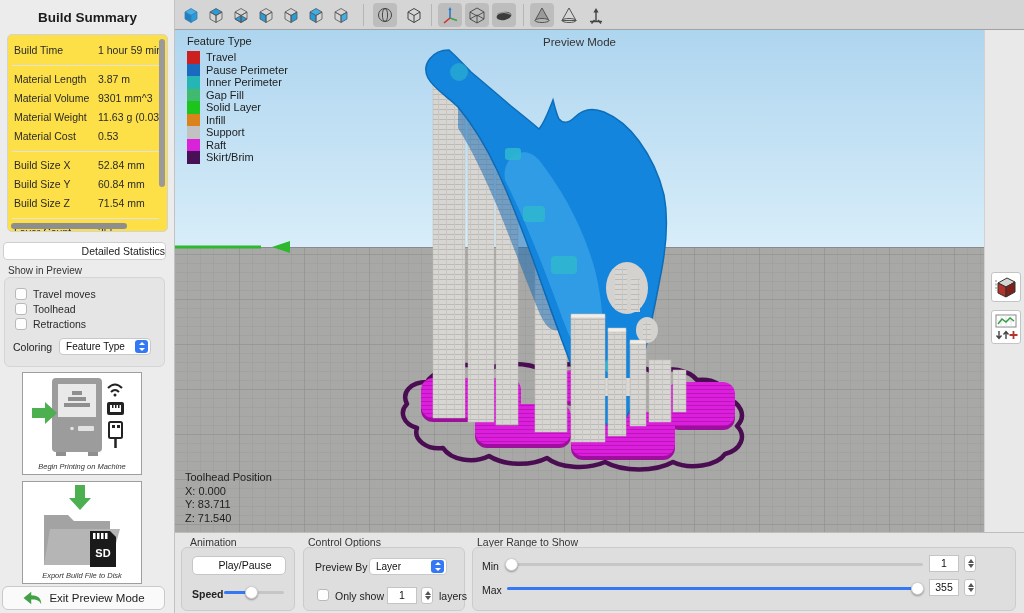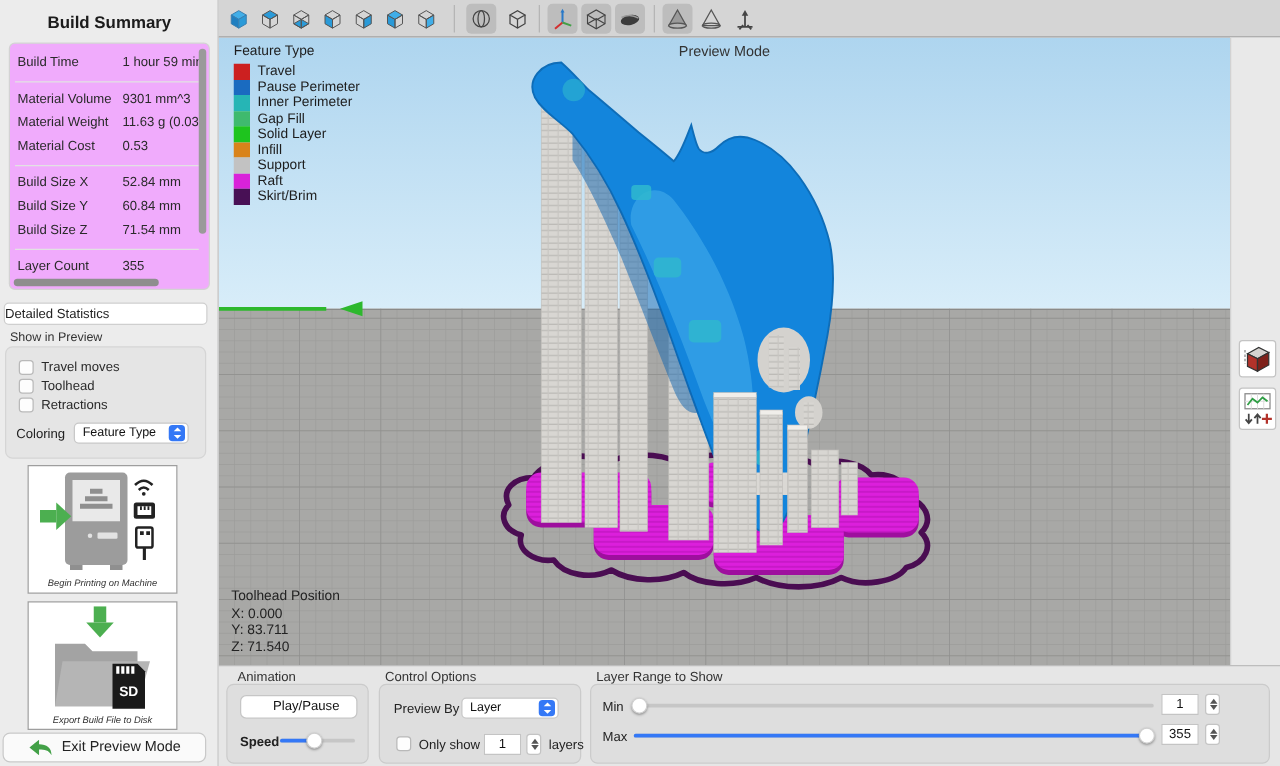--- a/index.html
+++ b/index.html
@@ -7,28 +7,28 @@
   #app{
     position:relative;width:1024px;height:613px;overflow:hidden;
     font-family:"Liberation Sans","DejaVu Sans",sans-serif;
     background:#ececec;color:#222;-webkit-font-smoothing:antialiased;
   }
   .abs{position:absolute;}
 
   
   #sidebar{left:0;top:0;width:175px;height:613px;background:#ececec;border-right:1px solid #c2c2c2;}
   #sb-title{left:0;top:10px;width:175px;text-align:center;font-size:13.5px;font-weight:bold;color:#1c1c1c;}
-  #stats-panel{left:7px;top:34px;width:161px;height:198px;background:#f0abfc;border:1px solid #d3d3d3;border-radius:5px;overflow:hidden;padding:6px 8px 0 6px;}
+  #stats-panel{left:7px;top:34px;width:161px;height:198px;background:#fde047;border:1px solid #d3d3d3;border-radius:5px;overflow:hidden;padding:6px 8px 0 6px;}
   .stat-row{display:flex;justify-content:flex-start;height:19px;line-height:19px;font-size:10.5px;color:#2a2a2a;white-space:nowrap;}
   .stat-row .sl{width:84px;flex:none;overflow:hidden;}
   .stat-row .sv{flex:1;overflow:hidden;}
   .stat-div{height:1px;background:#e2e2e2;margin:5px 0 4px -2px;}
   .vscroll{position:absolute;right:2px;top:4px;width:6px;height:148px;background:#9a9a9a;border-radius:3px;}
   .hscroll{position:absolute;left:3px;bottom:2px;height:6px;width:116px;background:#8e8e8e;border-radius:3px;}
-  #detailed-btn{left:3px;top:242px;width:163px;height:18px;background:#fff;border:1px solid #cfcfcf;border-radius:4px;font-size:10.5px;line-height:16px;text-align:left;color:#222;}
+  #detailed-btn{left:3px;top:242px;width:163px;height:18px;background:#fff;border:1px solid #cfcfcf;border-radius:4px;font-size:10.5px;line-height:16px;text-align:right;color:#222;}
   #show-preview-label{left:8px;top:265px;font-size:10px;color:#333;}
   #preview-groupbox{left:4px;top:277px;width:161px;height:90px;background:#e5e5e5;border:1px solid #d5d5d5;border-radius:6px;}
   .cb-row{position:absolute;left:10px;display:flex;align-items:flex-start;font-size:10.5px;color:#2a2a2a;}
   .cbox{width:12px;height:12px;background:#fdfdfd;border:1px solid #b9b9b9;border-radius:3px;margin-right:6px;flex:none;}
   #coloring-row{position:absolute;left:8px;top:60px;display:flex;align-items:center;font-size:10.5px;}
   .mac-select{display:flex;align-items:center;background:#fff;border:1px solid #c8c8c8;border-radius:4px;height:17px;padding-left:6px;font-size:10px;color:#111;}
   .sel-step{width:13px;height:13px;background:#3478f6;border-radius:3px;margin:0 2px 0 6px;position:relative;flex:none;}
   .sel-step:before,.sel-step:after{content:"";position:absolute;left:3.5px;border-left:3px solid transparent;border-right:3px solid transparent;}
   .sel-step:before{top:2px;border-bottom:3.5px solid #fff;}
   .sel-step:after{bottom:2px;border-top:3.5px solid #fff;}
@@ -82,20 +82,24 @@
 
   <div id="sidebar" class="abs">
     <div id="sb-title" class="abs">Build Summary</div>
 
     <div id="stats-panel" class="abs">
       <div class="stat-row">
           <span class="sl">Build Time</span>
           <span class="sv">1 hour 59 min</span>
         </div>
       <div class="stat-div"></div>
+      <div class="stat-row">
+          <span class="sl">Material Length</span>
+          <span class="sv">3.87 m</span>
+        </div>
       <div class="stat-row">
           <span class="sl">Material Volume</span>
           <span class="sv">9301 mm^3</span>
         </div>
       <div class="stat-row">
           <span class="sl">Material Weight</span>
           <span class="sv">11.63 g (0.03</span>
         </div>
       <div class="stat-row">
           <span class="sl">Material Cost</span>

